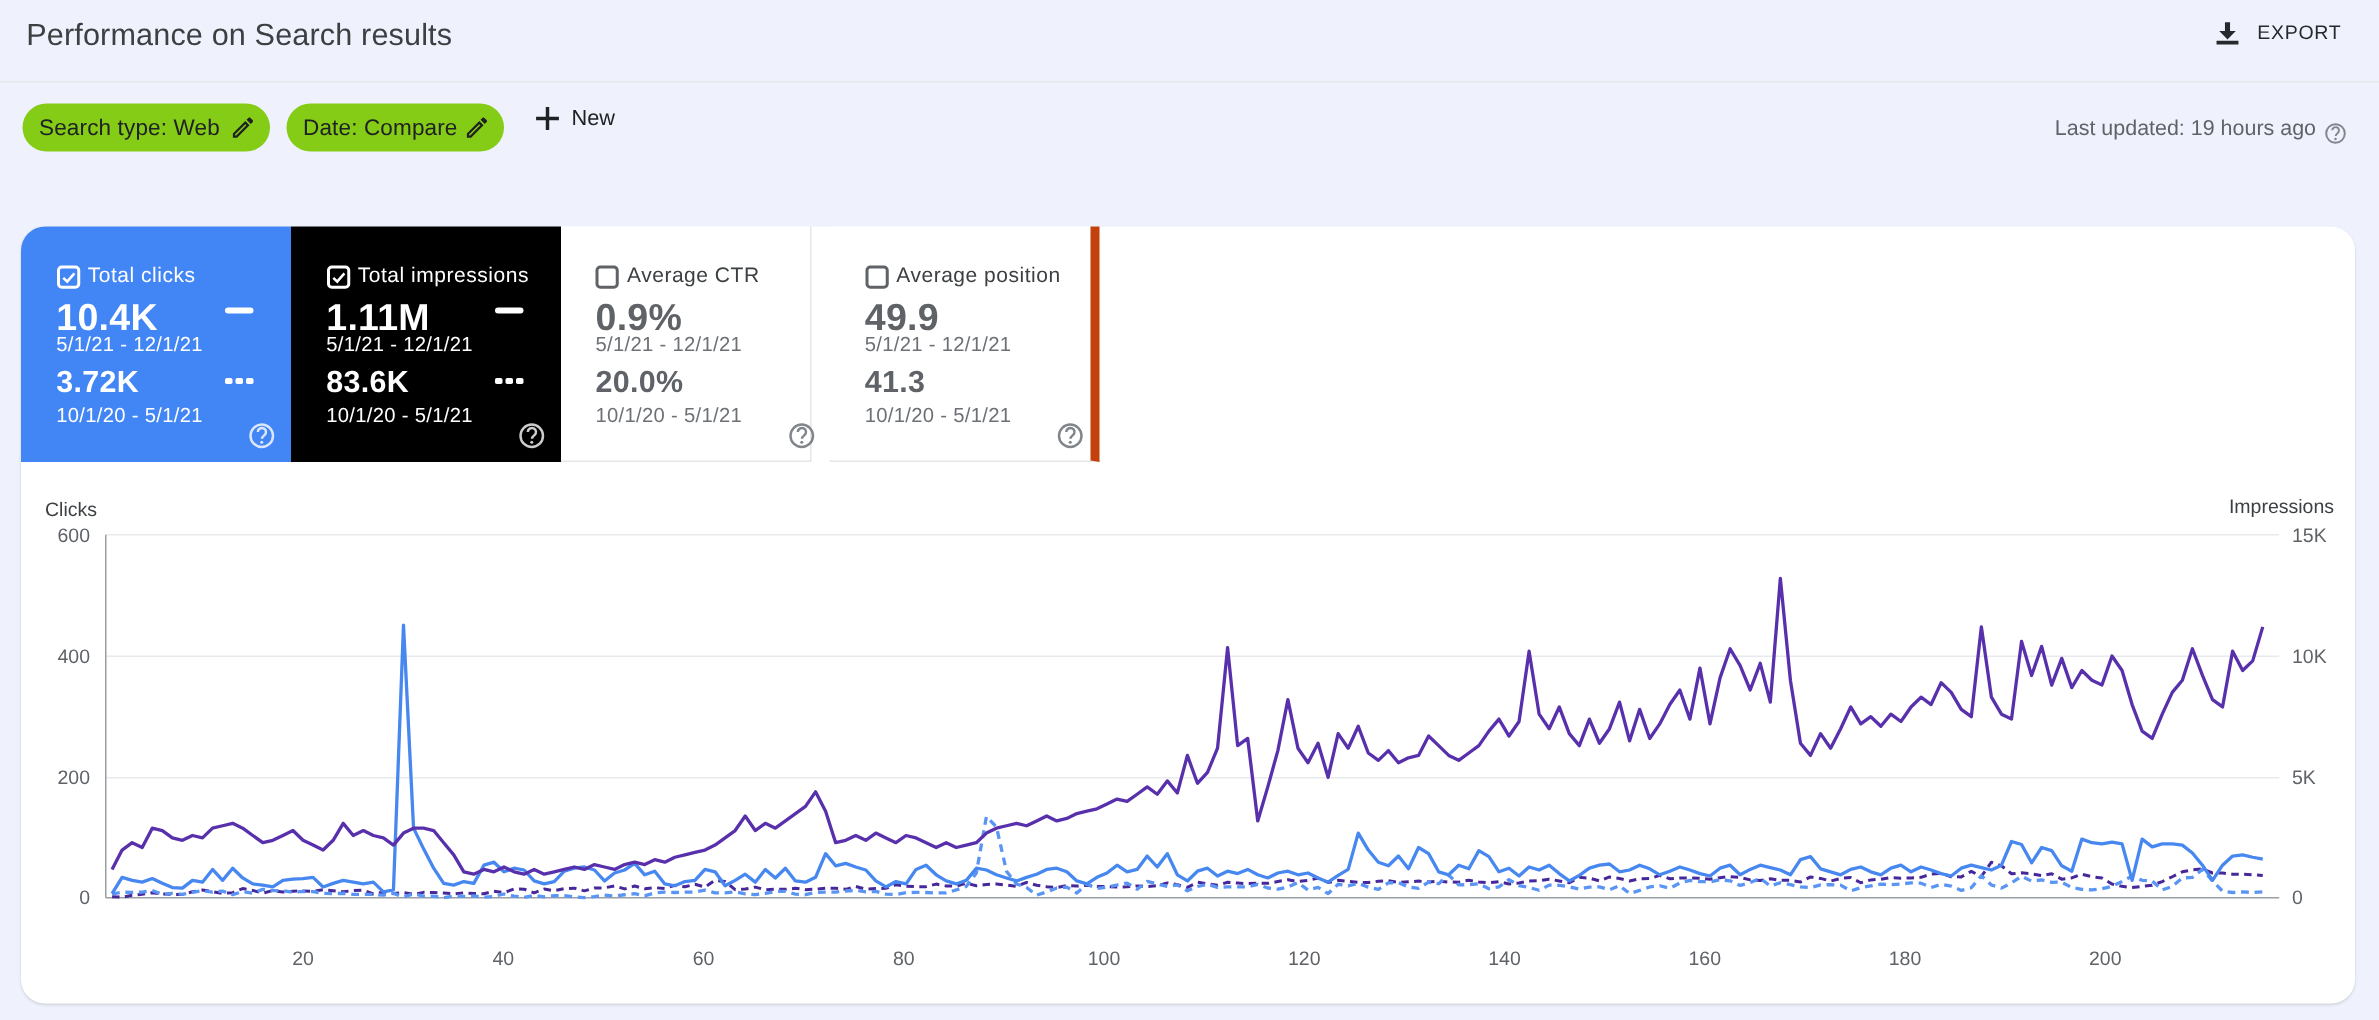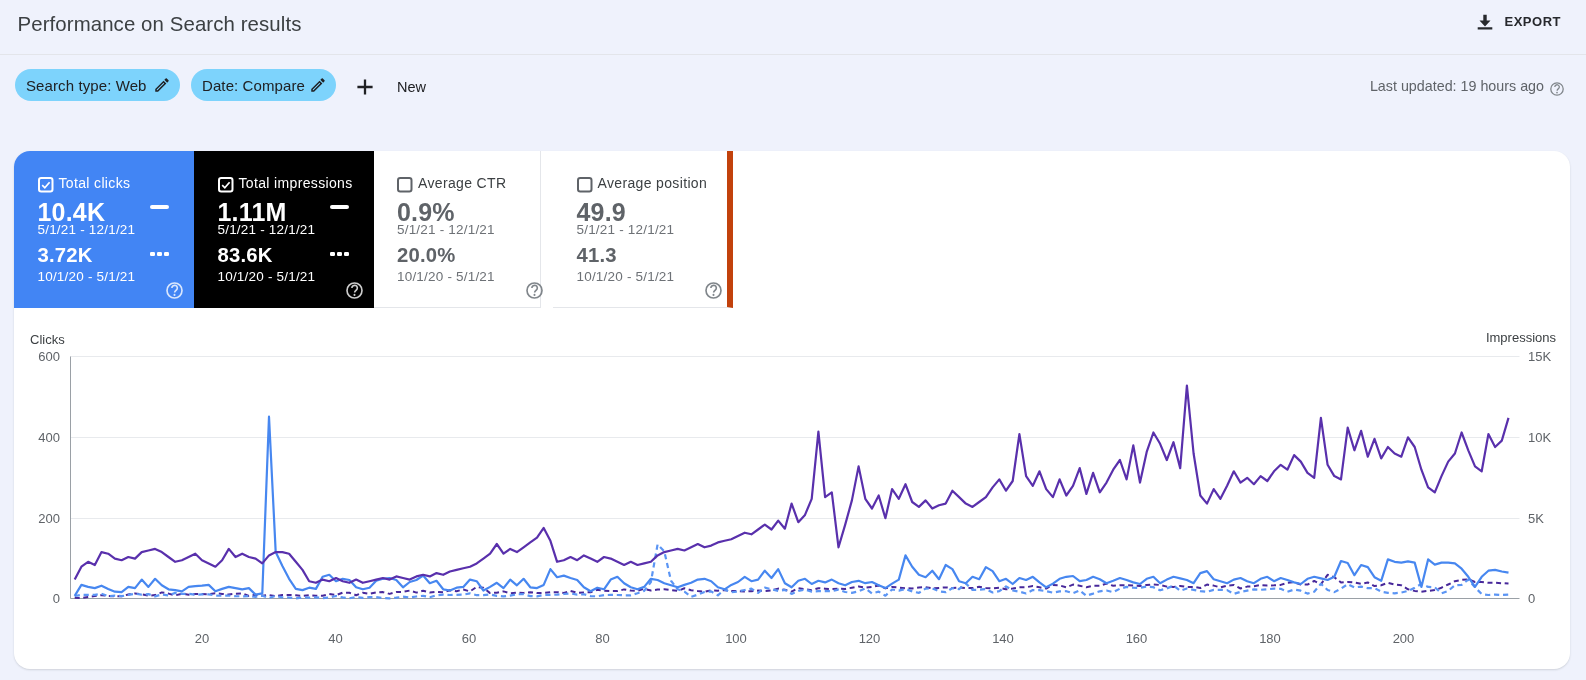--- a/index.html
+++ b/index.html
@@ -1,24 +1,24 @@
 <!DOCTYPE html>
 <html><head><meta charset="utf-8">
 <style>
 * { margin:0; padding:0; box-sizing:border-box; }
 html,body { width:1586px; height:680px; background:#eff2fc; font-family:"Liberation Sans",sans-serif; position:relative; overflow:hidden; }
 .abs { position:absolute; }
 .title { left:17.5px; top:13px; font-size:20.4px; color:#3c4043; letter-spacing:0.1px; }
 .divider { left:0; top:54px; width:1586px; height:1px; background:#e3e5ea; }
 .export { right:25px; top:13px; display:flex; align-items:center; gap:12px; }
 .export svg { margin-top:1px; }
-.export span { font-size:13px; font-weight:bold; color:#27292d; letter-spacing:0.5px;text-align:center; }
-.chip { top:69px; height:32px; border-radius:16px; background:#7dd3fc; display:flex; align-items:center; justify-content:space-between; padding:0 9px 0 11px; }
+.export span { font-size:13px; font-weight:normal; color:#27292d; letter-spacing:0.5px;text-align:center; }
+.chip { top:69px; height:32px; border-radius:16px; background:#84cc16; display:flex; align-items:center; justify-content:space-between; padding:0 9px 0 11px; }
 .chip span { font-size:15px; color:#202124; letter-spacing:0.1px; }
-.newbtn { top:71px; height:32px; display:flex; align-items:center; gap:24px; }
+.newbtn { top:71px; height:32px; display:flex; align-items:flex-start; gap:8px; }
 .newbtn span { font-size:14.5px; color:#202124; }
 .lastupd { top:77.5px; right:42px; font-size:14.3px; color:#5f6368; }
 .card { left:14px; top:151px; width:1556px; height:518px; background:#fff; border-radius:16px; box-shadow:0 1px 2px rgba(60,64,67,0.18); }
 .tile { top:151px; height:157px; }
 .tile .label { position:absolute; left:44.5px; top:24.5px; font-size:14px; letter-spacing:0.35px; line-height:14px; }
 .tile .v1 { position:absolute; left:23.5px; top:46.8px; font-size:25px; font-weight:bold; letter-spacing:0.2px; }
 .tile .d1 { position:absolute; left:23.5px; top:71px; font-size:13.5px; letter-spacing:0.2px; }
 .tile .v2 { position:absolute; left:23.5px; top:92.5px; font-size:20.3px; font-weight:bold; letter-spacing:0.2px; }
 .tile .d2 { position:absolute; left:23.5px; top:118px; font-size:13.5px; letter-spacing:0.2px; }
 .tile.blue { left:14px; width:180px; background:#4285f4; border-top-left-radius:16px; color:#fff; }

